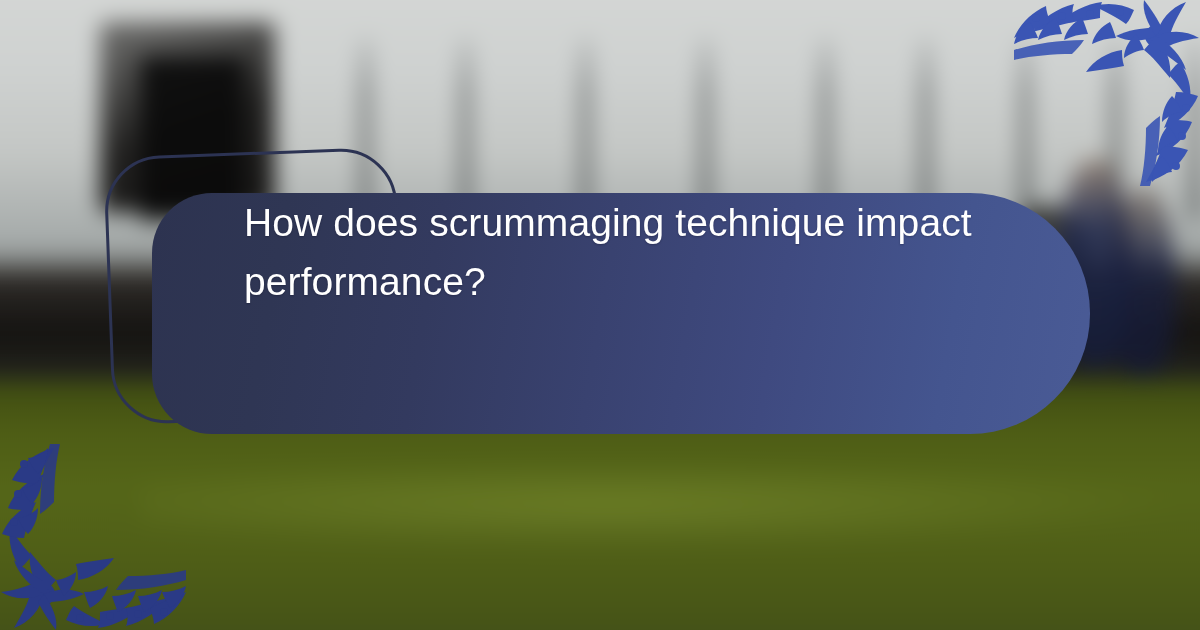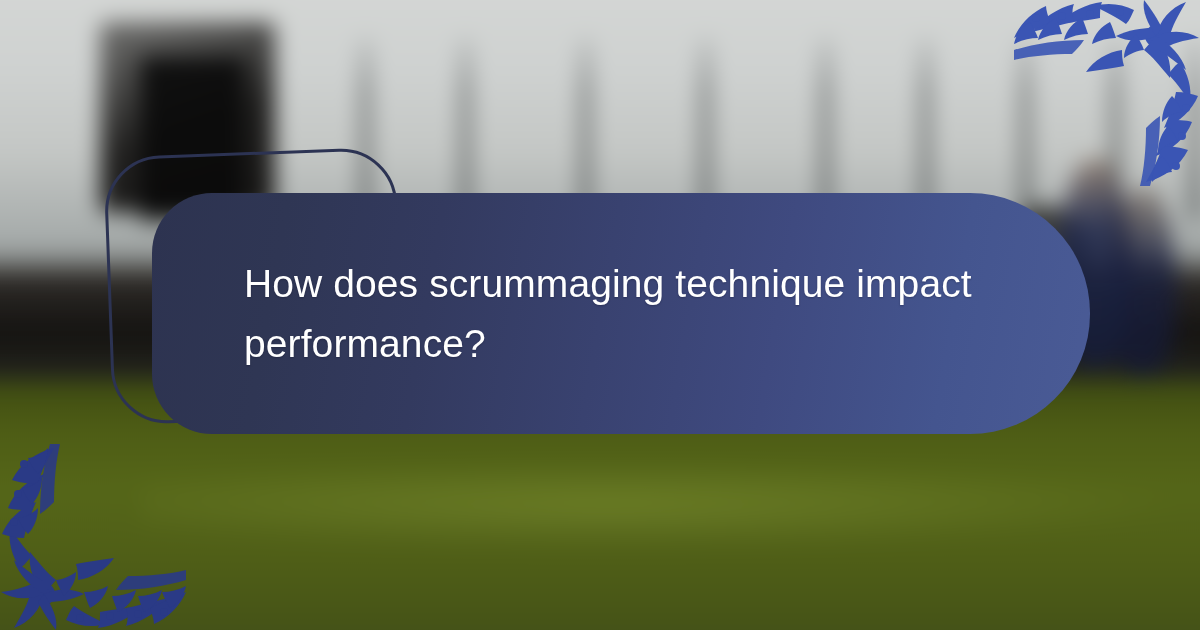--- a/index.html
+++ b/index.html
@@ -170,21 +170,21 @@
     background: linear-gradient(100deg,
         #2d3350 0%,
         #2f3654 14%,
         #333a5f 30%,
         #394270 48%,
         #3f4a80 66%,
         #44558f 84%,
         #4a5b96 100%);
     box-sizing: border-box;
     display: flex;
-    align-items: center;
+    align-items: flex-start;
     padding: 0 92px 0 92px;
   }
 
   .question-text {
     color: #ffffff;
     font-size: 39px;
     font-weight: 300;
     line-height: 1.52;
     letter-spacing: 0.1px;
     max-width: 730px;

